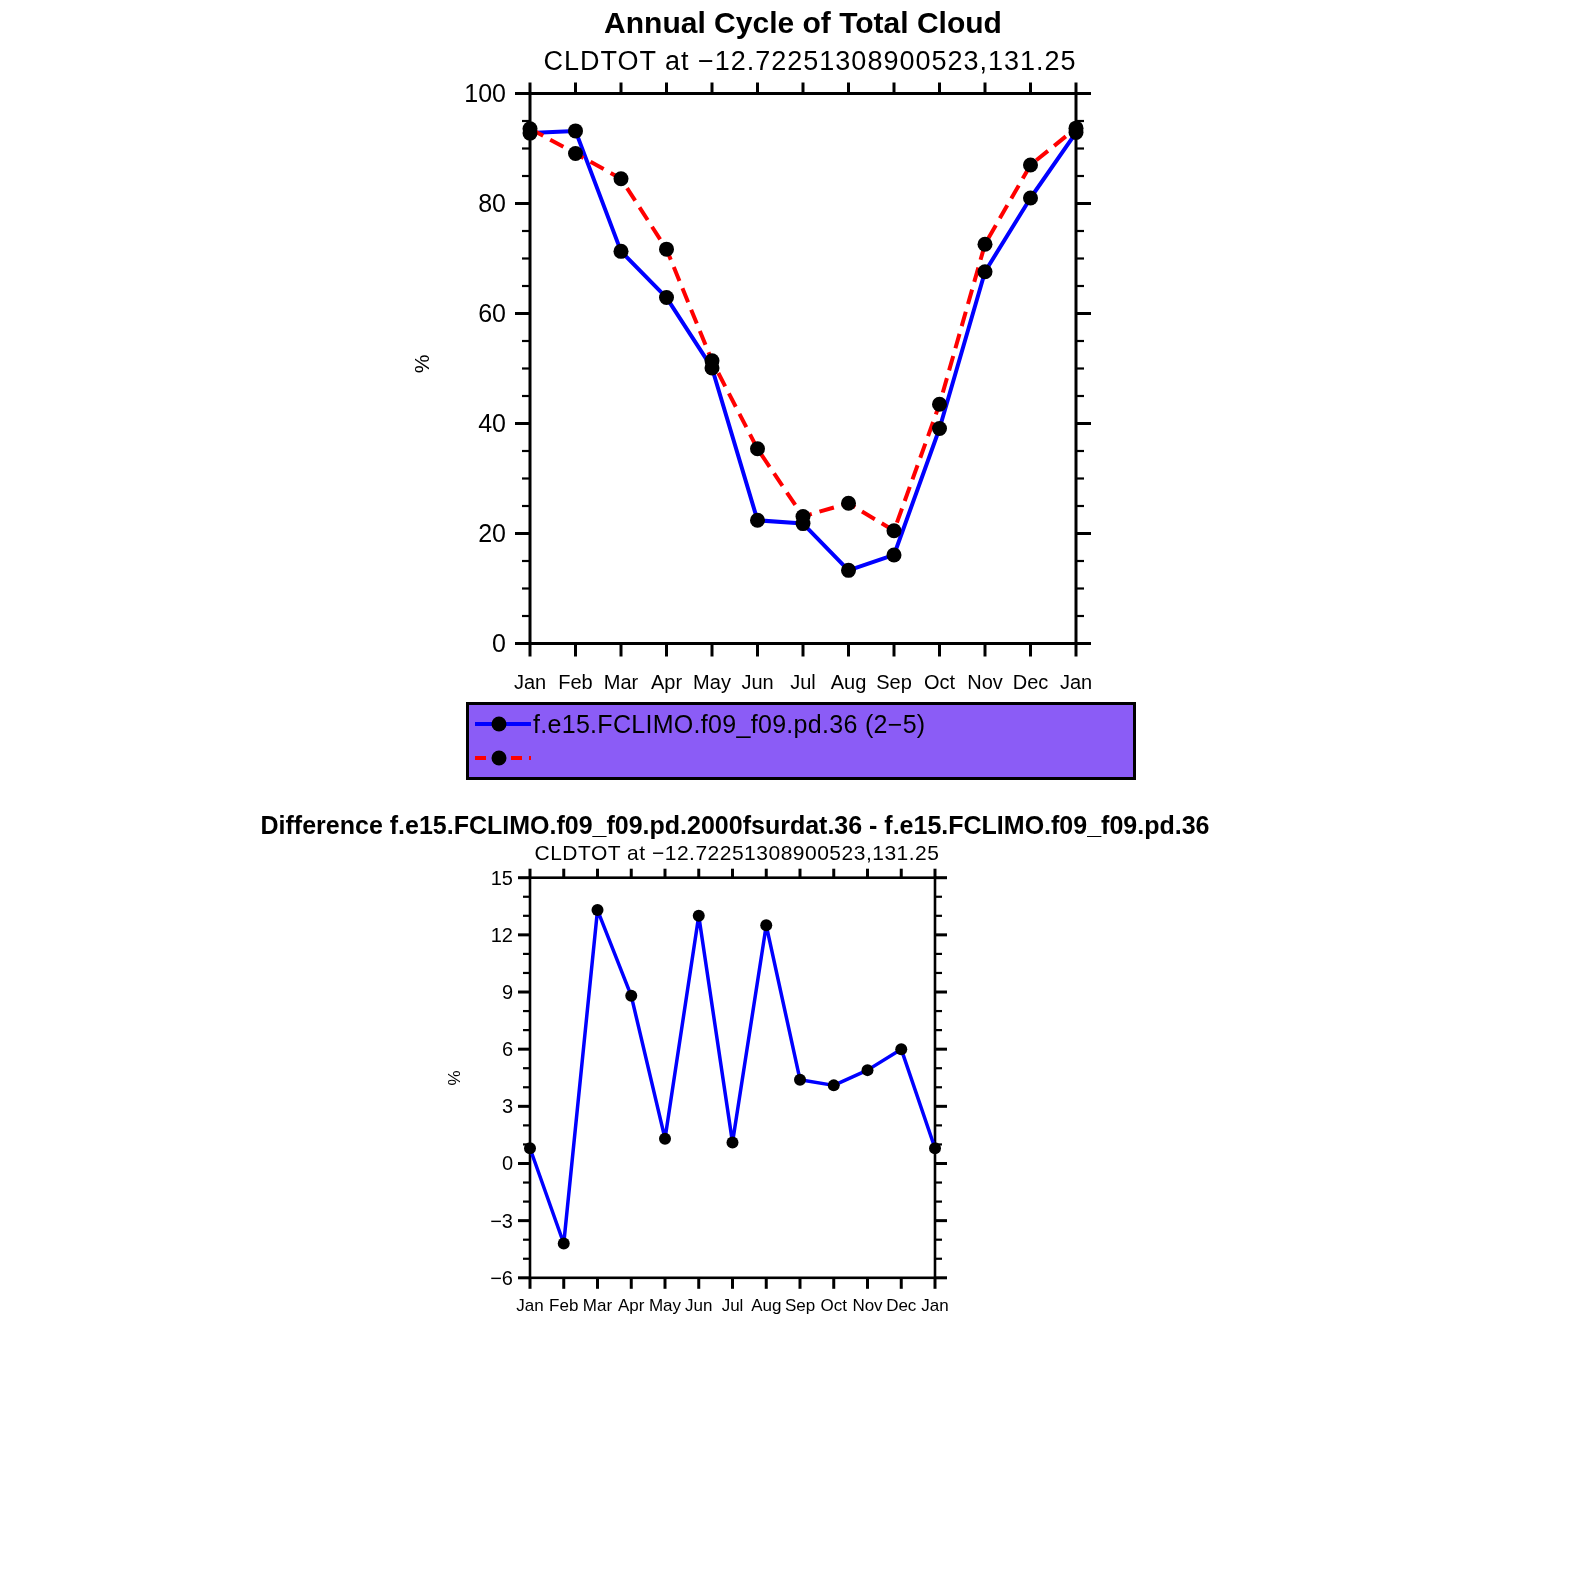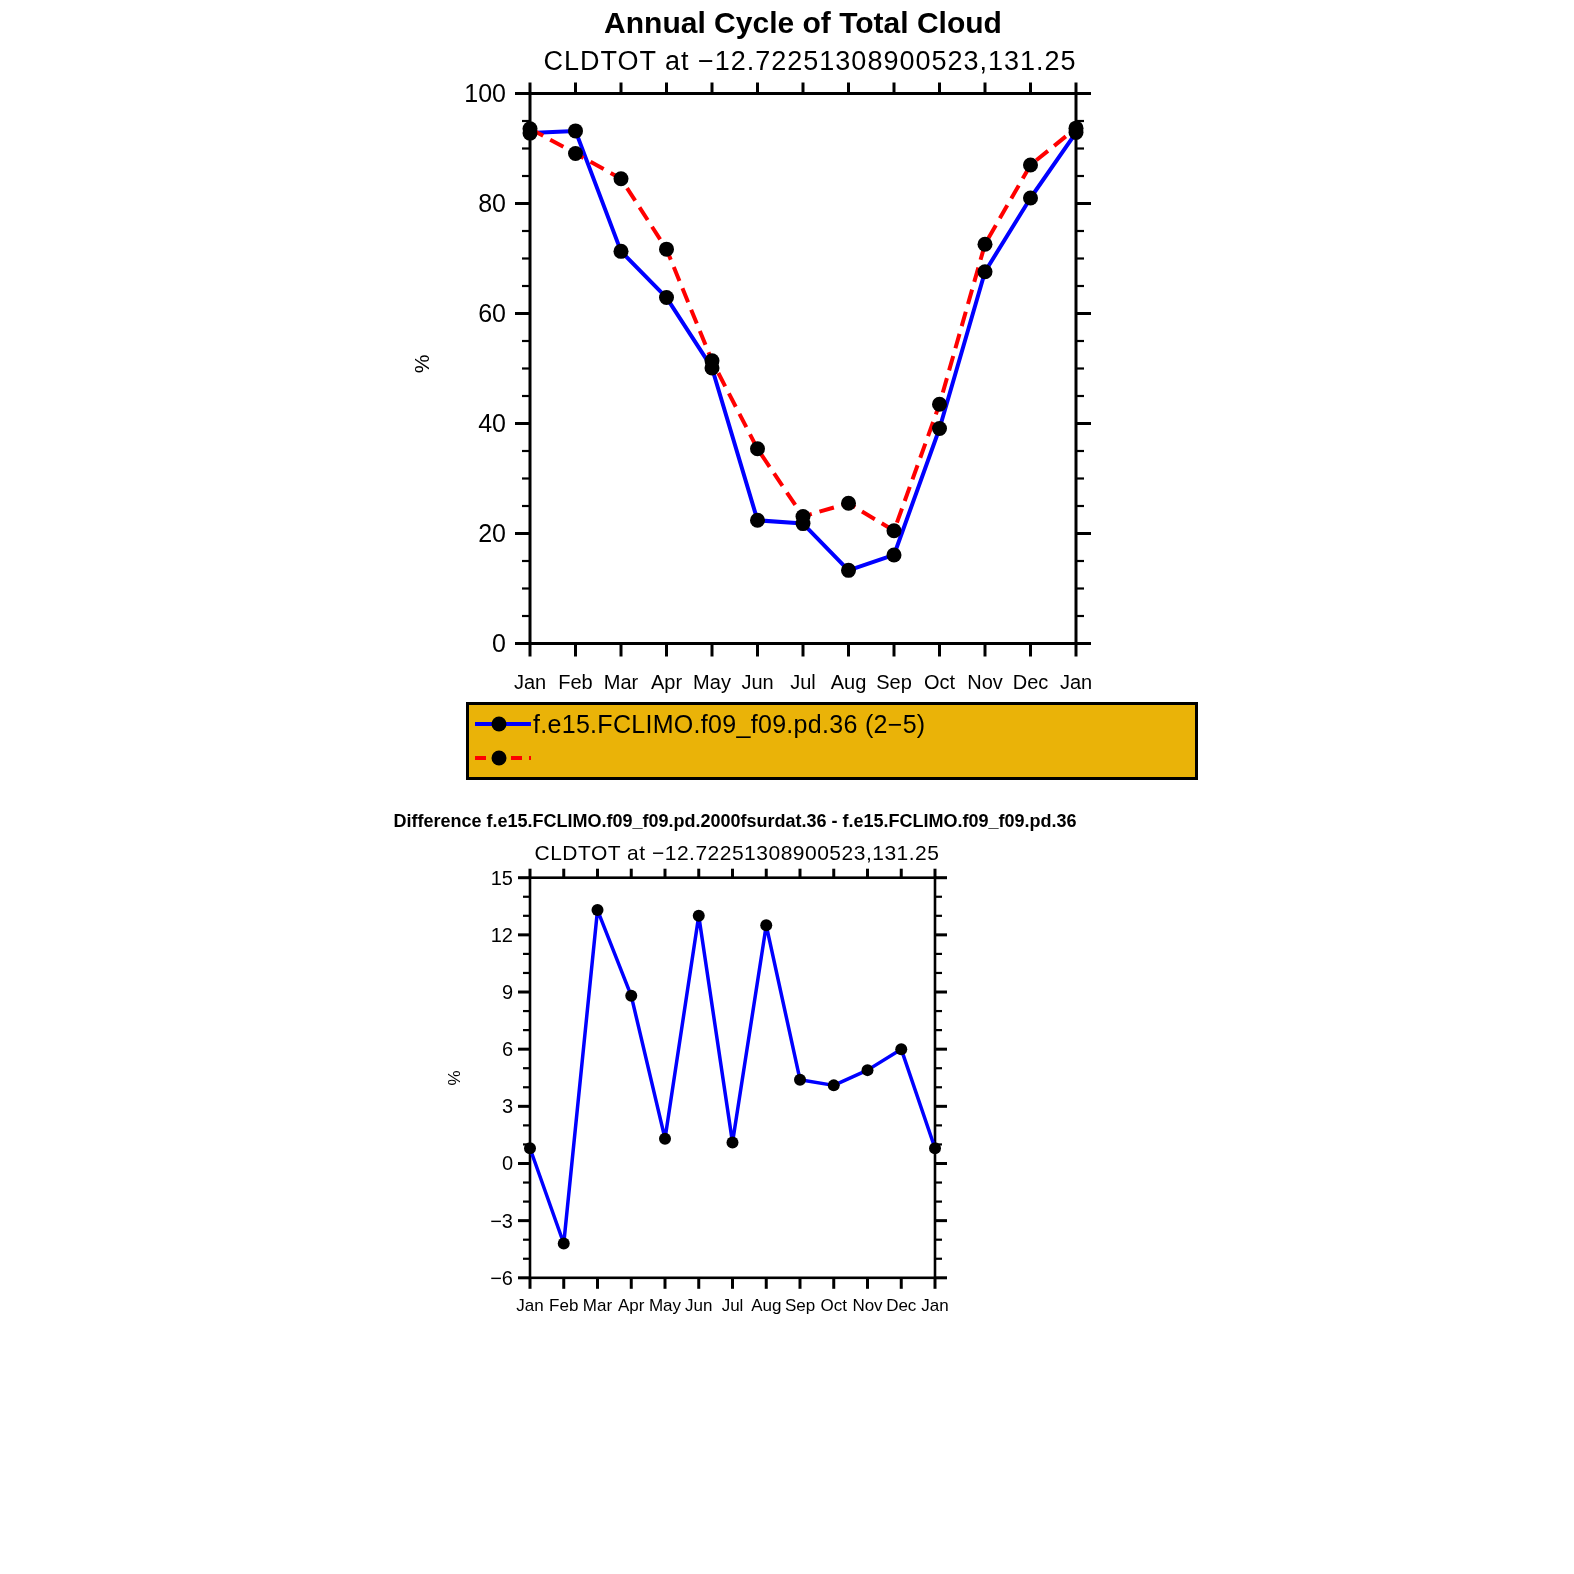--- a/index.html
+++ b/index.html
@@ -3,27 +3,27 @@
 <meta charset="utf-8">
 <style>
   html,body{margin:0;padding:0;background:#ffffff;}
   body{width:1574px;height:1574px;position:relative;overflow:hidden;
        font-family:"Liberation Sans", sans-serif;color:#000;}
   .abs{position:absolute;}
   .ct{text-align:center;}
   #title1{left:303px;top:6px;width:1000px;font-size:30px;font-weight:bold;}
   #subtitle1{left:310px;top:46px;width:1000px;font-size:27px;letter-spacing:1px;}
   #ylabel1{left:413px;top:352px;font-size:21px;transform:rotate(-90deg);}
-  #title2{left:235px;top:811px;width:1000px;font-size:18px;font-weight:bold;}
+  #title2{left:235px;top:811px;width:1000px;font-size:25px;font-weight:bold;}
   #subtitle2{left:237px;top:841px;width:1000px;font-size:21px;letter-spacing:0.5px;}
   #ylabel2{left:447px;top:1068px;font-size:17px;transform:rotate(-90deg);}
   svg.plot{position:absolute;left:0;top:0;width:1574px;height:1574px;}
   svg text{fill:#000;font-family:"Liberation Sans", sans-serif;}
-  #legend{left:466px;top:702px;width:732px;height:78px;border:3px solid #000;
-          box-sizing:border-box;background:#eab308;display:flex;flex-direction:column;
+  #legend{left:466px;top:702px;width:670px;height:78px;border:3px solid #000;
+          box-sizing:border-box;background:#8b5cf6;display:flex;flex-direction:column;
           justify-content:center;padding:2px 4px;}
   .legend-row{display:flex;align-items:center;height:35px;}
   .legend-row svg{flex:0 0 auto;display:block;}
   .legend-row span{font-size:25px;letter-spacing:0.3px;white-space:nowrap;}
 </style>
 </head>
 <body>
 
 <div id="title1" class="abs ct">Annual Cycle of Total Cloud</div>
 <div id="subtitle1" class="abs ct">CLDTOT at −12.72251308900523,131.25</div>

